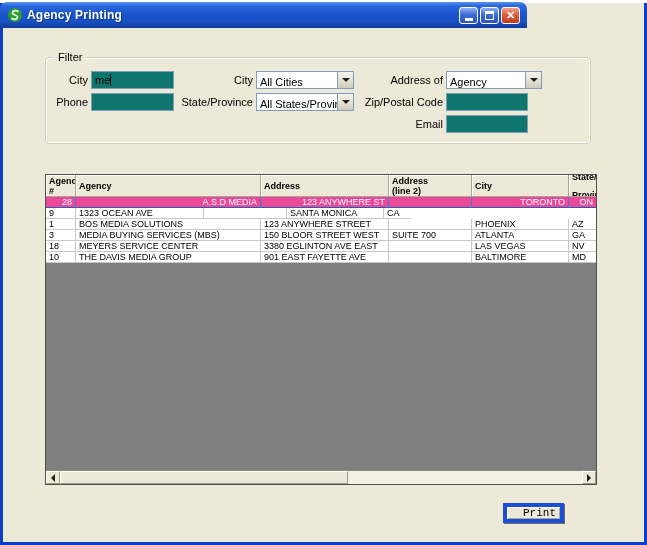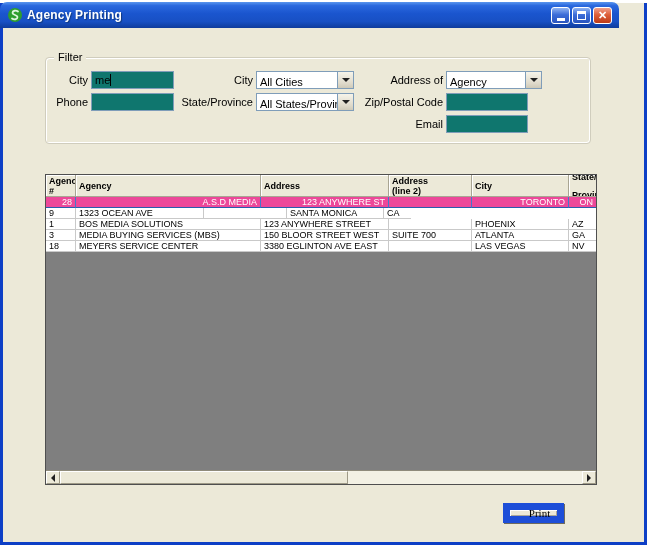--- a/index.html
+++ b/index.html
@@ -2,21 +2,21 @@
 <html><head>
 <meta charset="utf-8">
 <style>
   * { box-sizing: border-box; margin: 0; padding: 0; }
   html, body { width: 647px; height: 545px; background: #FFFFFF; overflow: hidden;
     font-family: "Liberation Sans", sans-serif; }
   .window { position: absolute; left: 0; top: 3px; width: 647px; height: 542px;
     background: #ECE9D8; border-left: 3px solid #0D3FC6; border-right: 3px solid #0D3FC6;
     border-bottom: 3px solid #0D3FC6; }
   
-  .titlebar { position: absolute; left: -3px; top: -1px; width: 619px; height: 26px;
+  .titlebar { position: absolute; left: -3px; top: -1px; width: 527px; height: 26px;
     border-radius: 7px 7px 0 0;
     background: linear-gradient(180deg, #5A96EE 0%, #2A68DE 14%, #1A55CE 45%, #1850C4 75%, #0F3C9C 100%);
     display: flex; align-items: center; }
   .app-icon { width: 16px; height: 16px; margin: 0 4px 0 7px; display: block; }
   .title-text { color: #FFFFFF; font-size: 12px; font-weight: bold;
     text-shadow: 1px 1px 1px #123A80; letter-spacing: .2px; }
   .caption-buttons { position: absolute; right: 7px; top: 5px; display: flex; gap: 2px; }
   .cap-btn { width: 19px; height: 17px; border-radius: 3px; border: 1px solid #FFFFFF;
     display: flex; align-items: center; justify-content: center; }
   .btn-blue { background: linear-gradient(180deg, #8FB3F2 0%, #3C6CD8 45%, #2A55BE 100%); }
@@ -71,23 +71,23 @@
     display: flex; align-items: center; justify-content: center; }
   .scroll-btn.right { margin-left: auto; }
   .arr-left { width: 0; height: 0; border-top: 4px solid transparent;
     border-bottom: 4px solid transparent; border-right: 4px solid #202020; }
   .arr-right { width: 0; height: 0; border-top: 4px solid transparent;
     border-bottom: 4px solid transparent; border-left: 4px solid #202020; }
   .scroll-thumb { width: 288px; background: #ECE9D8; border: 1px solid #FFFFFF;
     border-right-color: #9E9A87; border-bottom-color: #9E9A87; }
   
   .print-btn { position: absolute; left: 500px; top: 500px; width: 61px; height: 20px;
-    background: #ECE9D8; border: 7px solid #1d4ed8;
+    background: #ECE9D8; border: 4px solid #1d4ed8;
     box-shadow: inset 1px 1px 0 #FFFFFF, inset -1px -1px 0 #ACA899, 1px 1px 0 #6E6A5E;
-    font-family: Liberation Serif, serif; font-size: 11px; color: #000;
+    font-family: Liberation Mono, monospace; font-size: 11px; color: #000;
     display: flex; align-items: center; justify-content: center; padding-left: 12px; }
 </style>
 </head>
 <body>
 
 <div class="window">
 
   <div class="titlebar">
     <svg class="app-icon" viewBox="0 0 16 16">
       <circle cx="8" cy="8" r="7" fill="#2E9E2E"></circle>
@@ -206,20 +206,28 @@
           <div class="tcell c5">GA</div>
         </div>
         <div class="trow">
           <div class="tcell c0">18</div>
           <div class="tcell c1">MEYERS SERVICE CENTER</div>
           <div class="tcell c2">3380 EGLINTON AVE EAST</div>
           <div class="tcell c3"></div>
           <div class="tcell c4">LAS VEGAS</div>
           <div class="tcell c5">NV</div>
         </div>
+        <div class="trow">
+          <div class="tcell c0">10</div>
+          <div class="tcell c1">THE DAVIS MEDIA GROUP</div>
+          <div class="tcell c2">901 EAST FAYETTE AVE</div>
+          <div class="tcell c3"></div>
+          <div class="tcell c4">BALTIMORE</div>
+          <div class="tcell c5">MD</div>
+        </div>
       </div>
     <div class="grid-filler"></div>
     <div class="hscroll">
       <div class="scroll-btn">
         <span class="arr-left"></span>
       </div>
       <div class="scroll-thumb"></div>
       <div class="scroll-btn right">
         <span class="arr-right"></span>
       </div>

